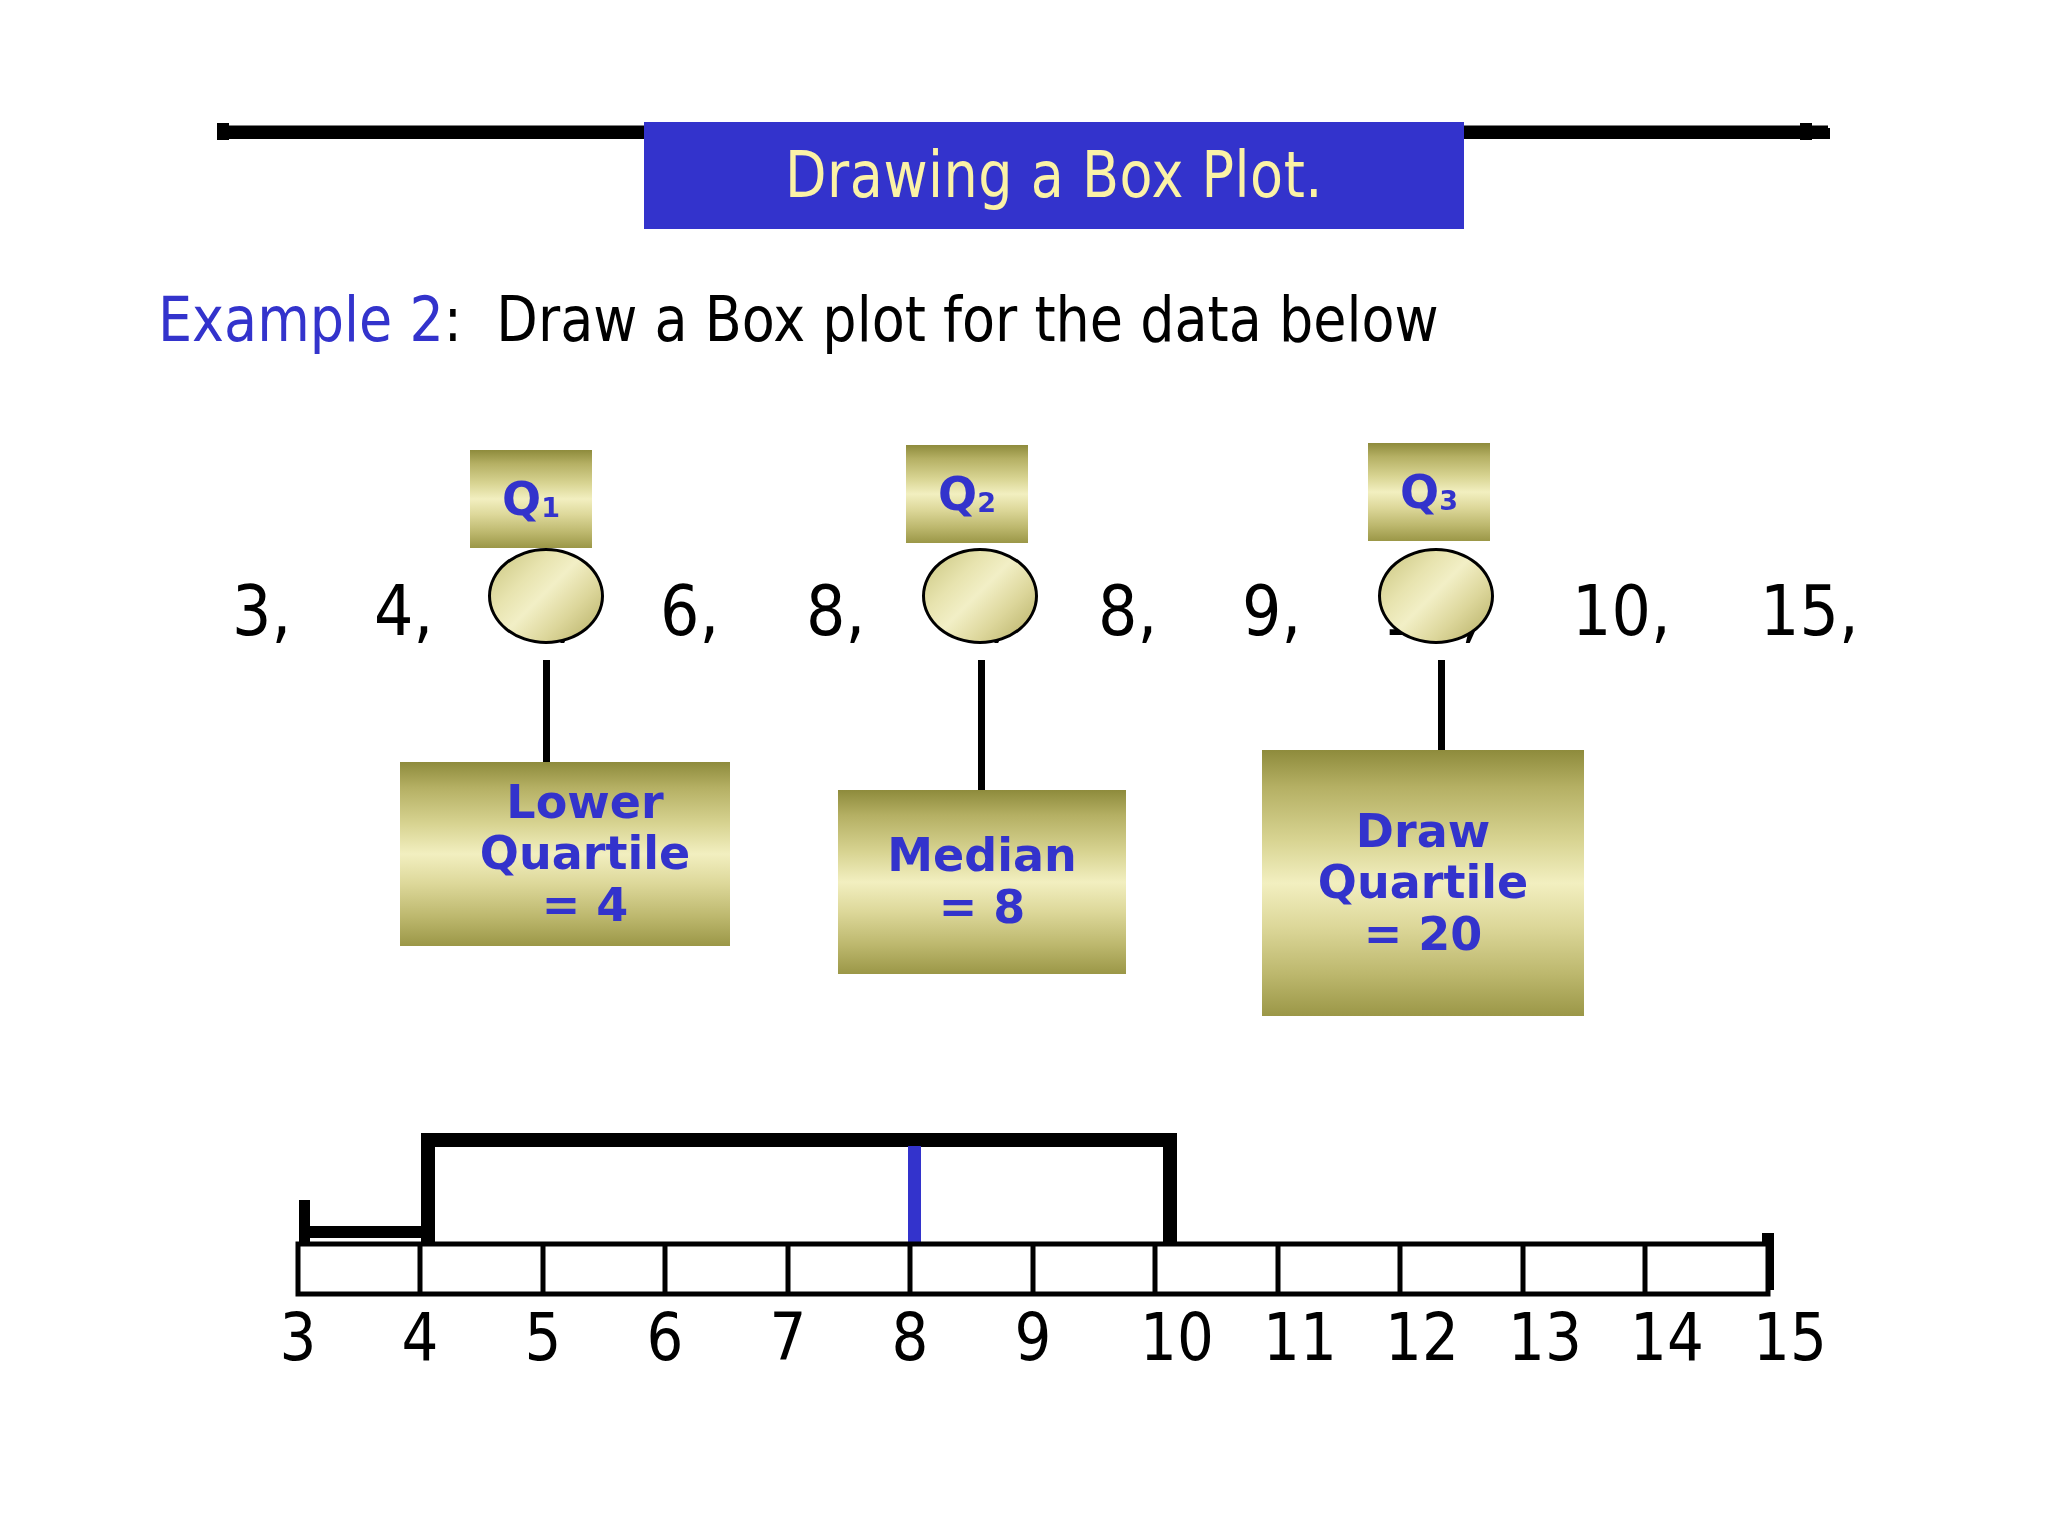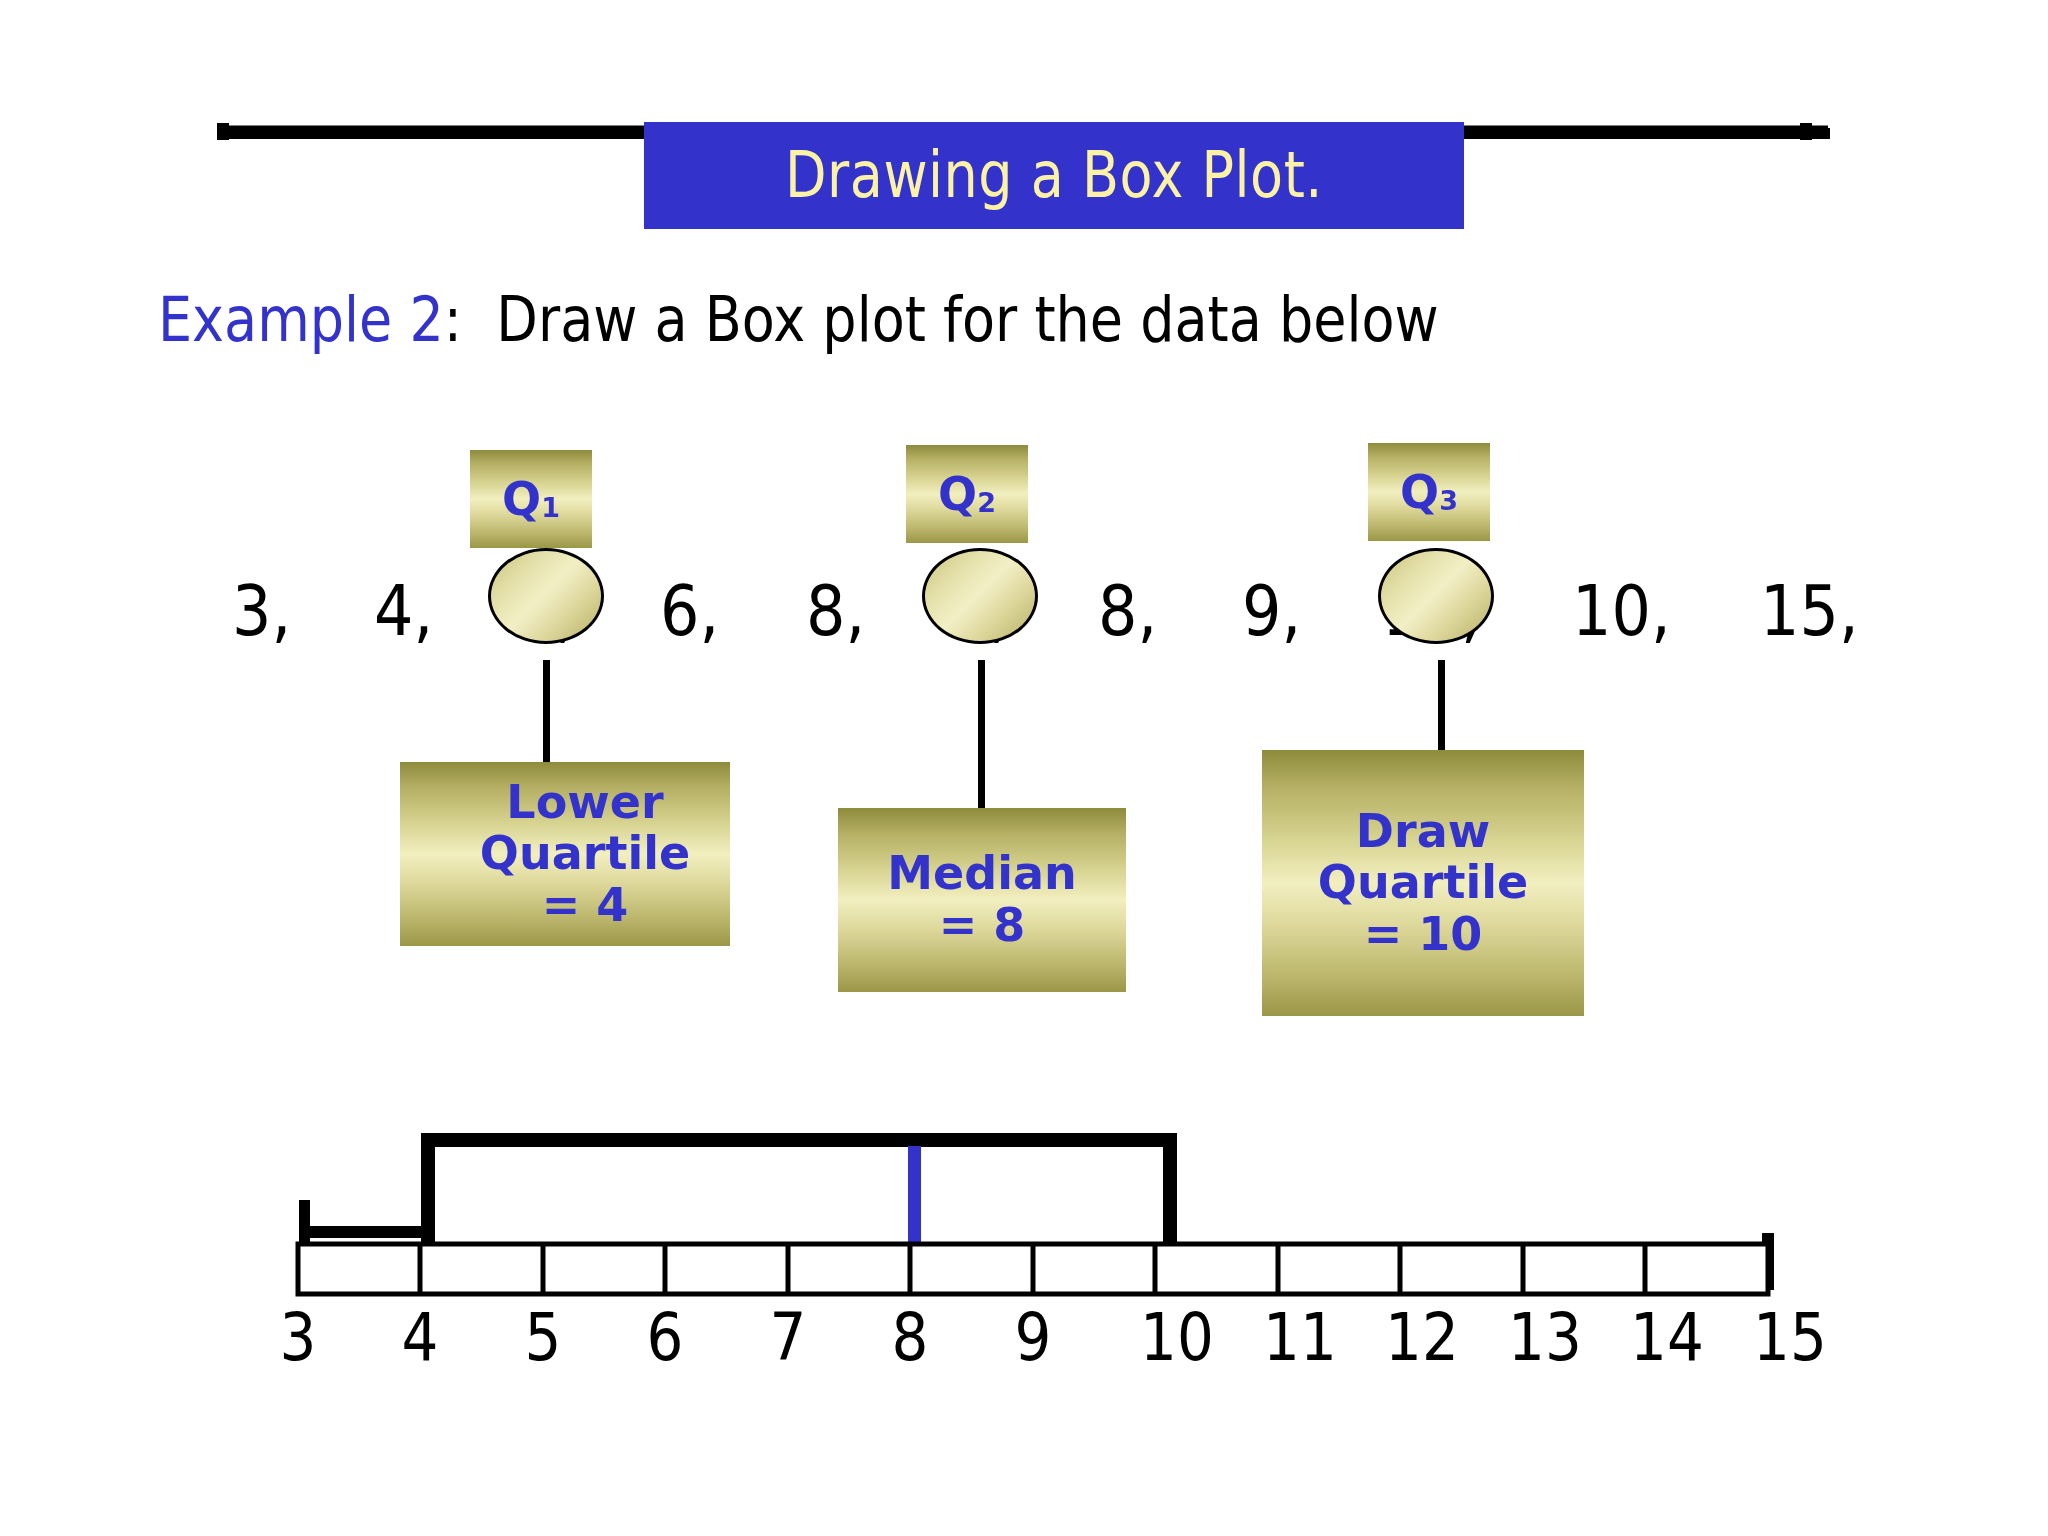--- a/index.html
+++ b/index.html
@@ -121,21 +121,21 @@
     align-items: center; justify-content: center;
     color: #3333cc;
     font-family: "DejaVu Sans", sans-serif;
     font-weight: bold;
     line-height: 1.12;
     text-align: center;
     z-index: 3;
   }
   .desc-box span { display: block; white-space: nowrap; }
   #desc-lower { left: 400px; top: 762px; width: 330px; height: 184px; font-size: 46px; padding-left: 40px; }
-  #desc-median { left: 838px; top: 808px; width: 288px; height: 184px; font-size: 46px; }
+  #desc-median { left: 838px; top: 790px; width: 288px; height: 184px; font-size: 46px; }
   #desc-upper { left: 1262px; top: 750px; width: 322px; height: 266px; font-size: 46px; }
 
   
   #boxplot-svg { position: absolute; left: 0; top: 1090px; width: 2048px; height: 200px; }
 
   
   #scale-ruler { position: absolute; left: 0; top: 1232px; width: 2048px; height: 80px; }
 
   
   #scale-labels { position: absolute; left: 0; top: 1300px; width: 2048px; height: 90px; }
@@ -210,21 +210,21 @@
     <span>Quartile</span>
     <span>= 4</span>
   </div>
   <div class="desc-box gold" id="desc-median">
     <span>Median</span>
     <span>= 8</span>
   </div>
   <div class="desc-box gold" id="desc-upper">
     <span>Draw</span>
     <span>Quartile</span>
-    <span>= 10</span>
+    <span>= 20</span>
   </div>
 
   <svg id="boxplot-svg" viewBox="0 0 2048 200" preserveAspectRatio="none">
 
     <rect x="299" y="110" width="11" height="64" fill="#000000"></rect>
 
     <rect x="304" y="136" width="128" height="12" fill="#000000"></rect>
 
     <rect x="428" y="50" width="742" height="132" fill="none" stroke="#000000" stroke-width="14"></rect>
 

